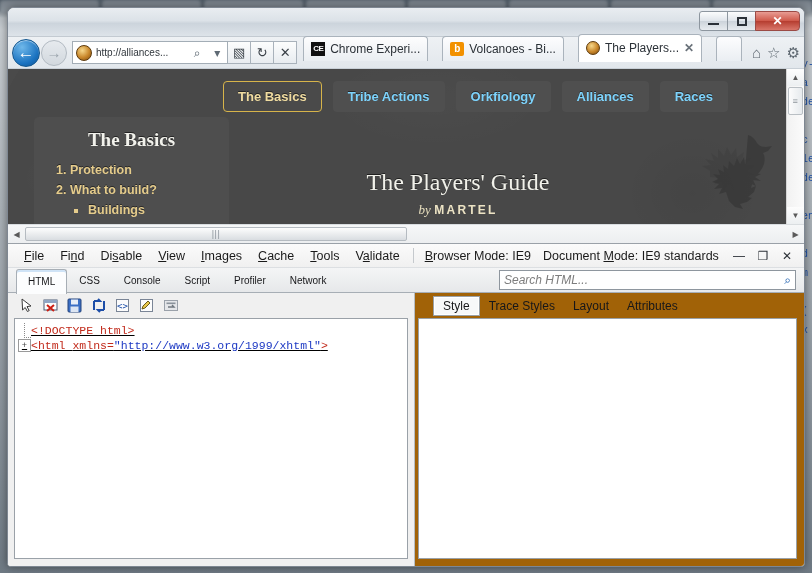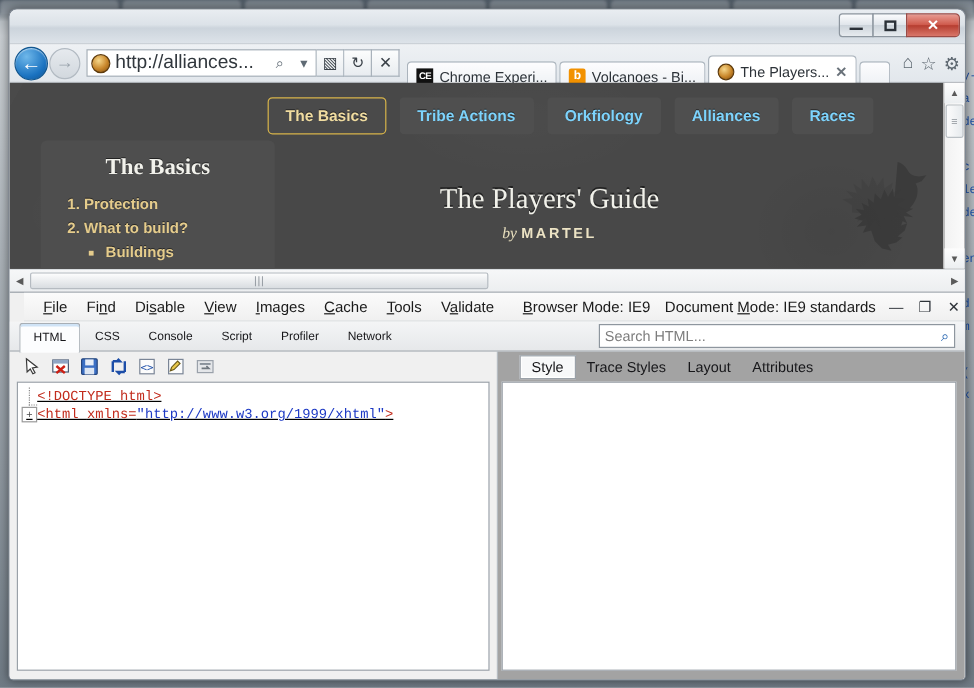--- a/index.html
+++ b/index.html
@@ -84,34 +84,34 @@
     flex:1; height:23px; margin-left:5px; margin-right:0;
     background:#fff; border:1px solid #a3adb6;
     display:flex; align-items:center;
     max-width:255px;
   }
   #favicon {
     width:16px; height:16px; margin:0 4px 0 3px; flex:none; border-radius:50%;
     background:radial-gradient(circle at 38% 32%,#f6d78a,#c8862a 55%,#7a4a10);
     border:1px solid #5d3a0c;
   }
-  #urltext { flex:1; font-size:16px; color:#31373d; white-space:nowrap; overflow:hidden; }
+  #urltext { flex:1; font-size:10px; color:#31373d; white-space:nowrap; overflow:hidden; }
   .ab-icon {
     width:20px; height:21px; flex:none; display:flex; align-items:center; justify-content:center;
     color:#5f6a74; font-size:12px;
   }
   .ab-btn {
     width:23px; height:23px; border:1px solid #a9b2bb; border-left:none;
     background:linear-gradient(180deg,#fcfdfd,#e8ecf0);
     display:flex; align-items:center; justify-content:center;
     font-size:13px; color:#3a4148; flex:none;
   }
 
   
-  #tabstrip { display:flex; align-items:flex-end; height:40px; margin-left:6px; }
+  #tabstrip { display:flex; align-items:flex-start; height:40px; margin-left:6px;gap:12px; }
   .tab {
     height:25px; display:flex; align-items:center; gap:5px;
     padding:0 7px; max-width:128px;
     border:1px solid #aab3bc; border-bottom:none;
     border-radius:4px 4px 0 0;
     background:linear-gradient(180deg,#fdfdfe,#eaeef2);
     font-size:12px; color:#2c3238; white-space:nowrap;
     margin-right:2px; position:relative; top:3px;
   }
   .tab.active { background:#fff; height:28px; top:1px; }
@@ -169,21 +169,21 @@
   }
   #sidebar ol { margin:0; padding:0 0 0 36px; }
   #sidebar ol li {
     color:#e5cc8c; font-size:12.5px; font-weight:bold;
     line-height:20px; text-shadow:0 -1px 0 rgba(0,0,0,.5);
   }
   #sidebar ul { margin:0; padding:0 0 0 18px; list-style:square; }
   #sidebar ul li { font-size:12.5px; }
 
   #pagetitle {
-    position:absolute; left:240px; top:84px; width:420px; text-align:center;
+    position:absolute; left:240px; top:100px; width:420px; text-align:center;
   }
   #pagetitle .t {
     font-family:"Liberation Serif", serif; font-size:24px; color:#f1f1ea;
     text-shadow:0 -1px 0 rgba(0,0,0,.55);
   }
   #pagetitle .by { margin-top:6px; font-size:13px; color:#e9e0bf; }
   #pagetitle .by i { font-family:"Liberation Serif", serif; }
   #pagetitle .by b { letter-spacing:2.2px; color:#ece3c4; font-weight:bold; font-size:12px; }
 
   
@@ -217,21 +217,21 @@
   }
   .grip { font-size:9px; color:#8d949b; letter-spacing:.5px; }
   #hspace { flex:1; }
 
   
   #devtools { background:#f0f0f0; border-top:1px solid #9aa1a8; }
   #dt-menubar {
     height:24px; display:flex; align-items:center; gap:0;
     padding-left:8px; border-bottom:1px solid #dcdfe2;
     background:linear-gradient(180deg,#fbfbfb,#f0f0f0);
-    font-size:12.5px; color:#1a1a1a;margin-left:12px;
+    font-size:12.5px; color:#1a1a1a;
   }
   .mi { padding:0 8px; white-space:nowrap; }
   .mi u { text-decoration:underline; }
   .dt-sep { width:1px; height:15px; background:#c5c9cd; margin:0 5px; }
   .modelbl { padding:0 6px; white-space:nowrap; }
   #dt-winbtns { margin-left:auto; display:flex; gap:2px; padding-right:6px; color:#2d3238; }
   .dtwb { width:22px; height:20px; display:flex; align-items:center; justify-content:center; font-size:12px; }
 
   #dt-tabs {
     height:25px; display:flex; align-items:center; padding-left:8px;
@@ -247,26 +247,26 @@
   .dtab.active {
     background:#fcfdfe; border-color:#a7aeb5;
     border-radius:3px 3px 0 0; position:relative; top:1px; height:25px;
     box-shadow:inset 0 2px 0 #cfe3f6;
   }
   #dt-search {
     position:absolute; right:8px; top:2px; width:297px; height:20px;
     background:#fff; border:1px solid #8e969e;
     display:flex; align-items:center; padding:0 4px;
   }
-  #dt-search span.ph { flex:1; font-size:12px; color:#7d7d7d; }
+  #dt-search span.ph { flex:1; font-size:12px; color:#7d7d7d; font-style:italic; }
   #dt-search .mag { color:#1d5fae; font-size:12px; }
 
   #dt-body { display:flex; height:273px; }
   #dt-left { width:407px; border-right:1px solid #b6bcc2; display:flex; flex-direction:column; background:#f0f0f0; }
-  #dt-right { flex:1; display:flex; flex-direction:column; background:#a3a3a3;justify-content:flex-end; }
+  #dt-right { flex:1; display:flex; flex-direction:column; background:#a16207;justify-content:flex-end; }
 
   #dt-iconbar { height:25px; display:flex; align-items:center; gap:7px; padding:0 10px; }
   .dticon { width:17px; height:17px; display:flex; align-items:center; justify-content:center; }
 
   #dt-stabs { height:25px; display:flex; align-items:center; gap:0; padding-left:18px; }
   .stab { padding:2px 9px; font-size:12px; color:#17171a; }
   .stab.active { border:1px solid #9aa1a8; background:#f7f8f9; box-shadow:inset 0 0 0 1px #fff; }
 
   #dom-pane {
     flex:1; margin:0 6px 7px 6px; background:#fff;

